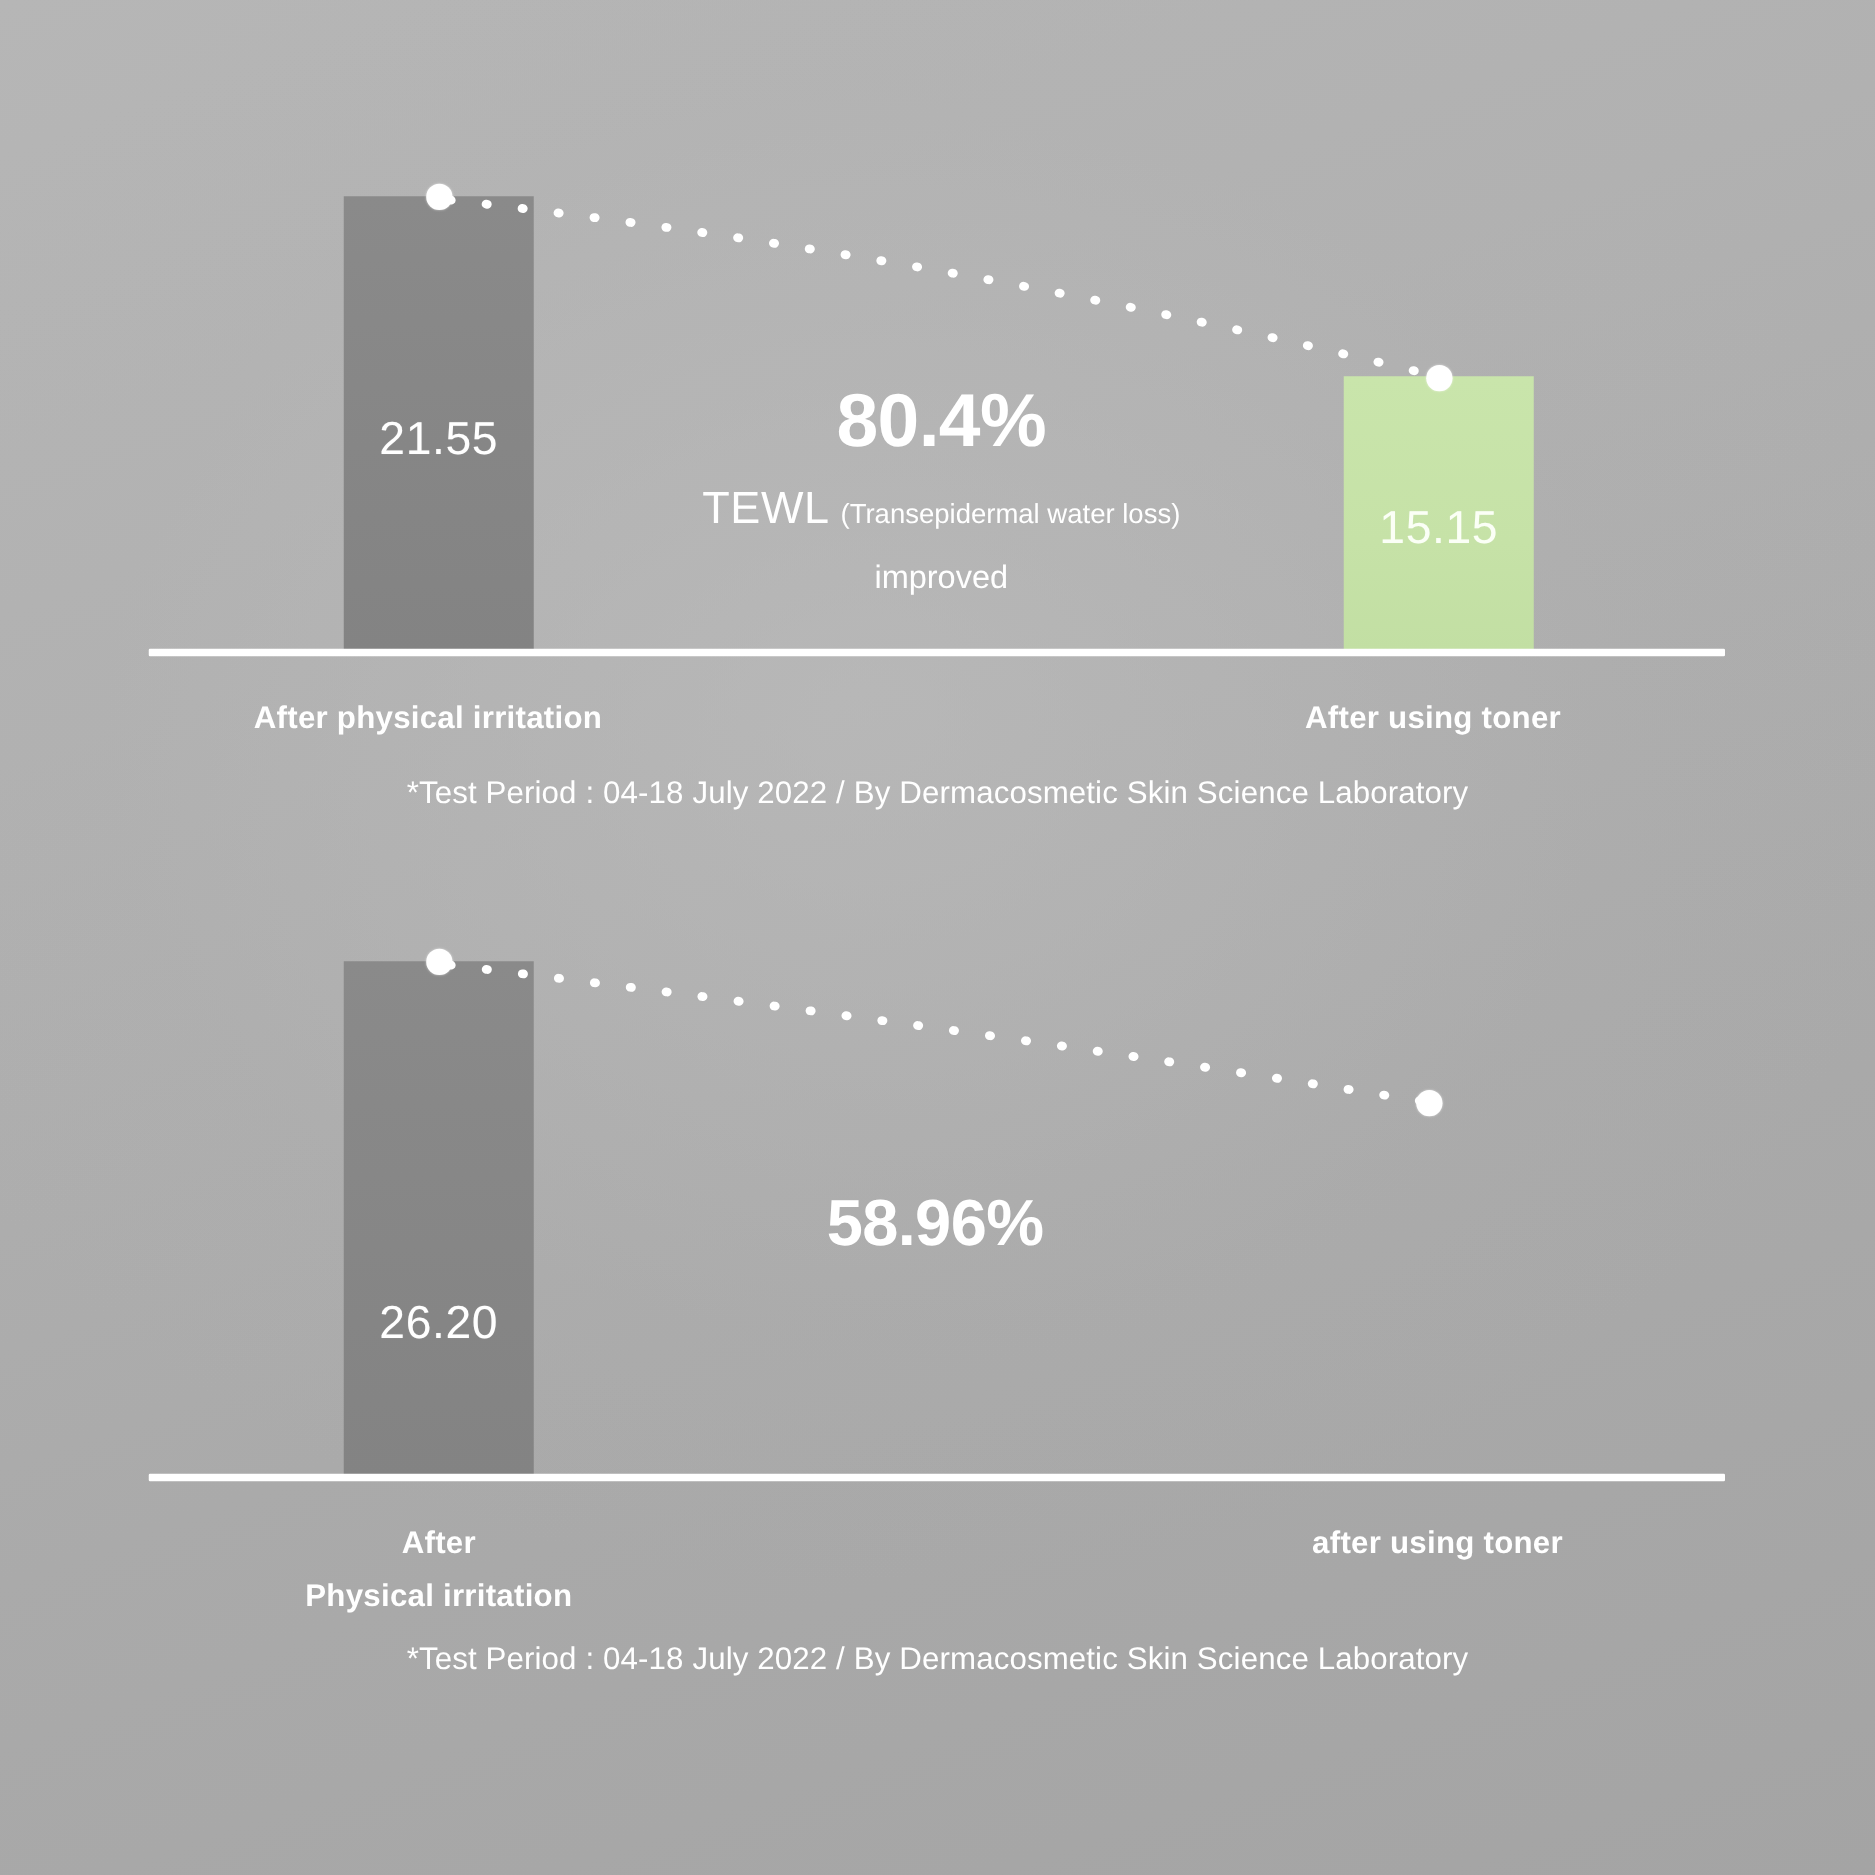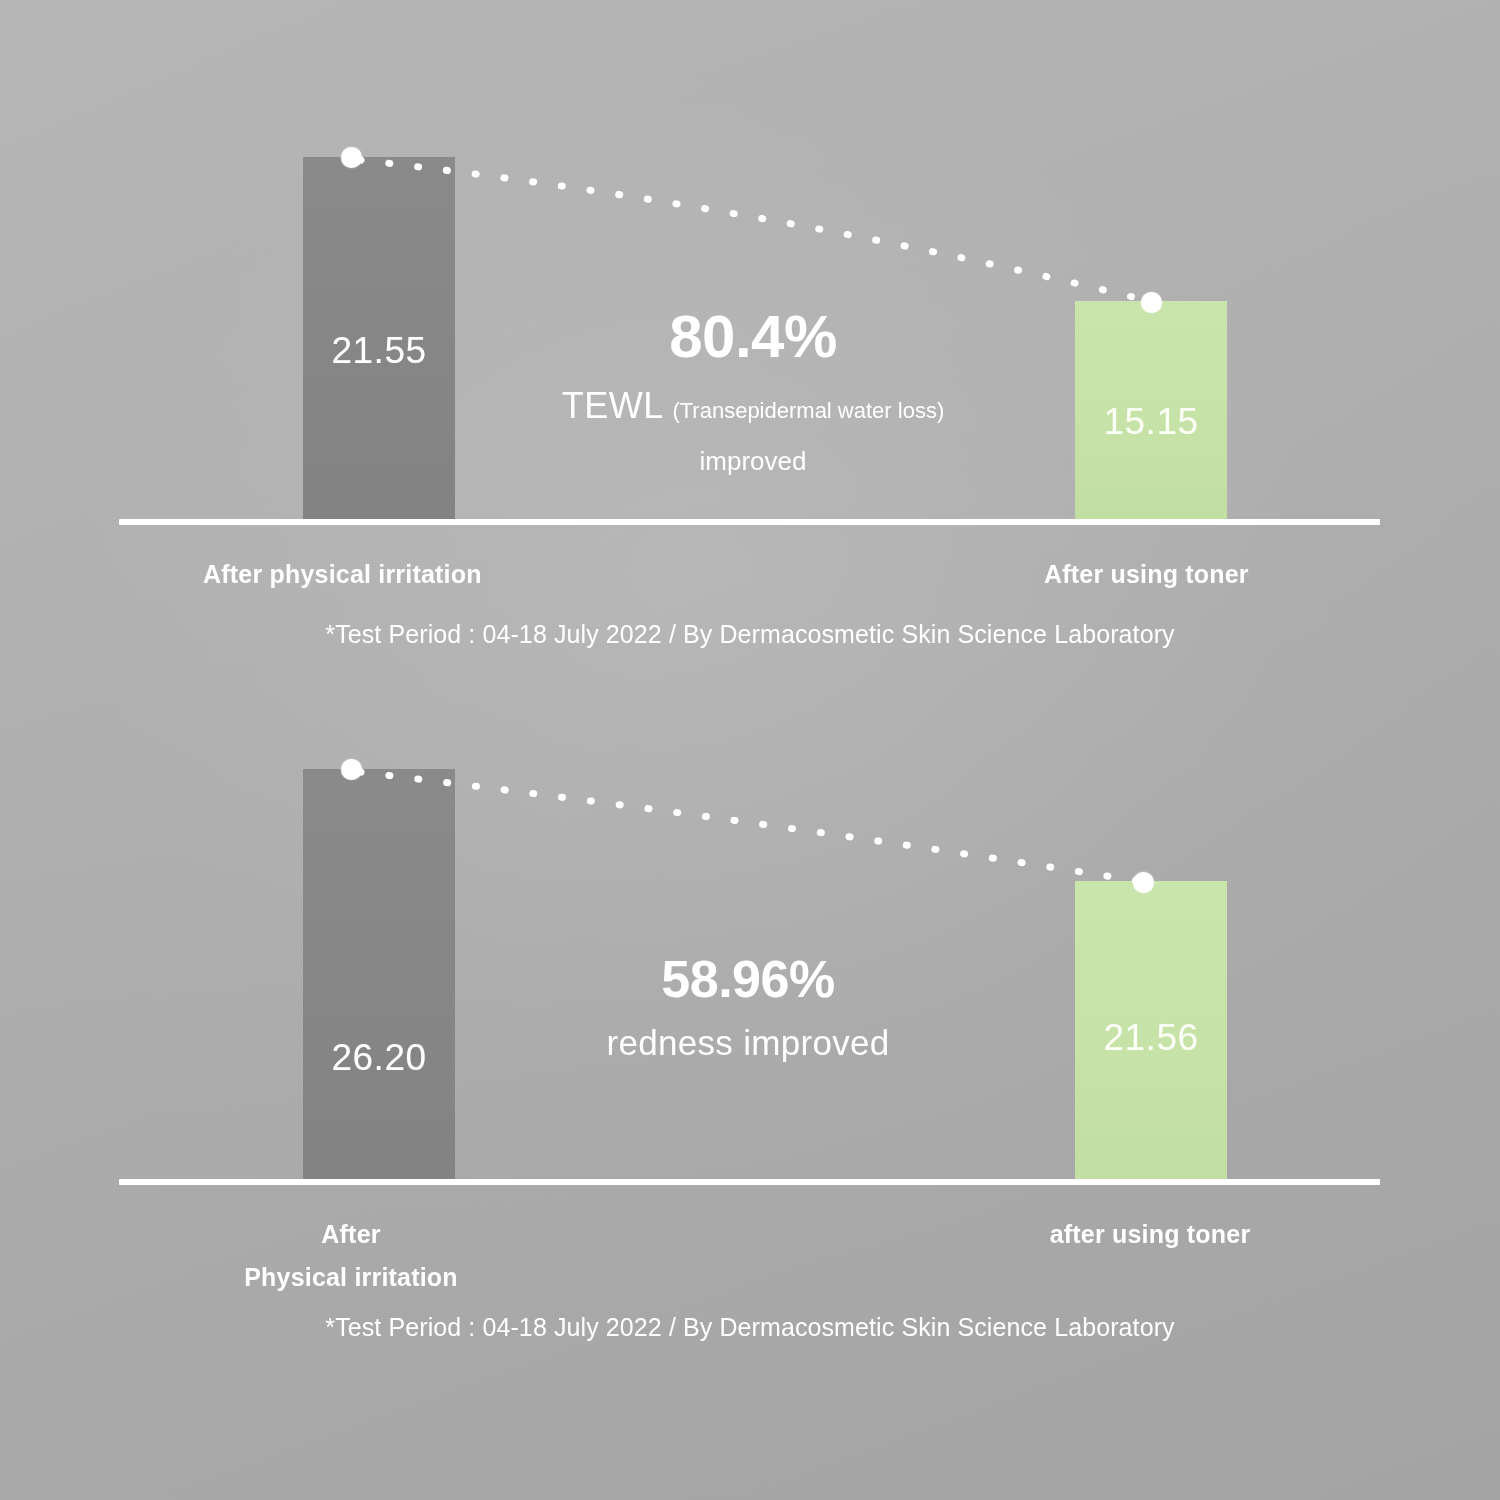--- a/index.html
+++ b/index.html
@@ -27,21 +27,20 @@
     left: 0;
     width: 1500px;
   }
 
   .bar {
     position: absolute;
     box-sizing: border-box;
   }
   .bar-gray {
     background: linear-gradient(180deg, #8a8a8a 0%, #868686 55%, #838383 100%);
-    margin-left: 28px;
   }
   .bar-green {
     background: linear-gradient(180deg, #c9e5ab 0%, #c6e2a7 60%, #c2dfa3 100%);
   }
 
   .bar-value {
     position: absolute;
     width: 100%;
     text-align: center;
     color: #ffffff;
@@ -183,40 +182,36 @@
     <div class="footnote" style="top:620px;">*Test Period : 04-18 July 2022 / By Dermacosmetic Skin Science Laboratory</div>
   </div>
 
   <div class="chart-block" style="top:680px;height:820px;">
 
     <div class="bar bar-gray" style="left:275px; top:89px; width:152px; height:413px;">
       <div class="bar-value" style="top:268px;">26.20</div>
     </div>
     <div class="dot-marker" style="left:341px; top:79px;"></div>
 
-    <div class="bar bar-green" style="left:1075px; top:201px; width:152px; height:301px;">
-      <div class="bar-value bar-value-green" style="top:136px;">21.56</div>
-    </div>
     <div class="dot-marker" style="left:1133px; top:192px;"></div>
 
     <svg class="connector" width="1500" height="820" viewBox="0 0 1500 820">
       <path d="M 360 92 Q 760 140 1138 201" fill="none" stroke="#ffffff" stroke-width="7" stroke-linecap="round" stroke-dasharray="1 28"></path>
     </svg>
 
     <div class="baseline" style="left:119px; top:499px; width:1261px;"></div>
 
     <div class="axis-label two-line" style="left:231px; top:533px; width:240px;">
       <div>After</div>
       <div>Physical irritation</div>
     </div>
     <div class="axis-label two-line" style="left:1030px; top:533px; width:240px;">
       <div>after using toner</div>
     </div>
 
     <div class="center-callout" style="left:448px; top:272px; width:600px;">
       <div class="pct pct-lower">58.96%</div>
-      <div class="redness-line">redness improved</div>
     </div>
 
     <div class="footnote" style="top:633px;">*Test Period : 04-18 July 2022 / By Dermacosmetic Skin Science Laboratory</div>
   </div>
 
 </div>
 
 </body></html>

